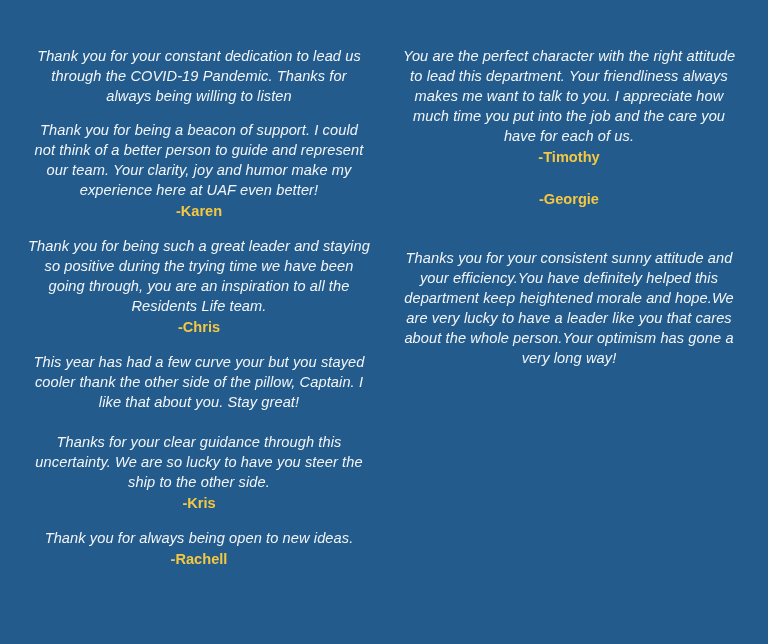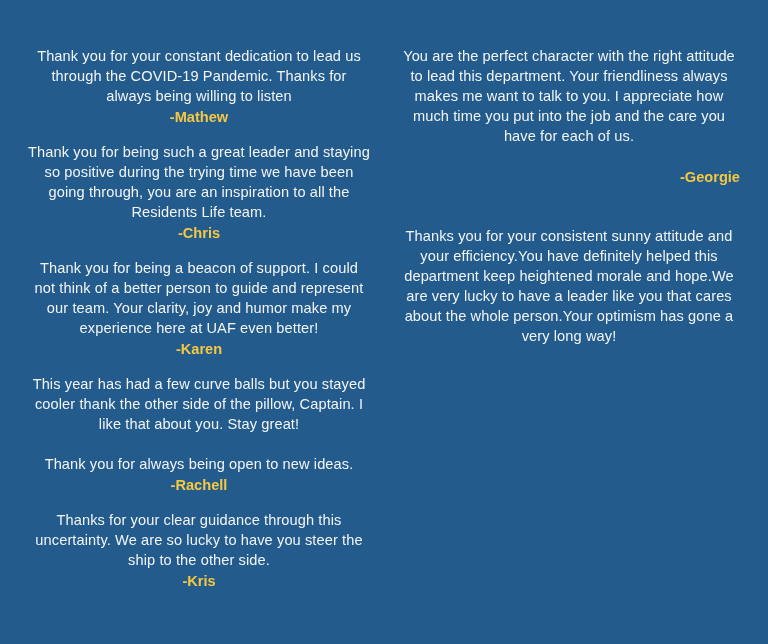--- a/index.html
+++ b/index.html
@@ -27,86 +27,86 @@
     width: 50%;
     box-sizing: border-box;
     display: flex;
     flex-direction: column;
   }
   .column.left {
     padding-right: 14px;
   }
   .column.right {
     padding-left: 14px;
-    align-items: flex-end;
   }
   .note {
     text-align: center;
     margin-bottom: 14px;
   }
   .note-text {
     color: #f2f5f7;
     font-size: 14.6px;
     line-height: 20px;
     letter-spacing: 0.1px;
+    font-style: italic;
   }
   .note-author {
     color: #f5c842;
     font-size: 14.6px;
     line-height: 21px;
     font-weight: bold;
     margin-top: 1px;
   }
   .spacer-sm { height: 6px; }
   .spacer-md { height: 12px; }
 </style>
 </head>
 <body>
 
 <div class="board">
 
   <div class="column left">
 
     <div class="note">
       <div class="note-text">Thank you for your constant dedication to lead us through the COVID-19 Pandemic. Thanks for always being willing to listen</div>
-      <div class="note-author">-Mathew</div>
+    </div>
+
+    <div class="note">
+      <div class="note-text">Thank you for being a beacon of support. I could not think of a better person to guide and represent our team. Your clarity, joy and humor make my experience here at UAF even better!</div>
+      <div class="note-author">-Karen</div>
     </div>
 
     <div class="note">
       <div class="note-text">Thank you for being such a great leader and staying so positive during the trying time we have been going through, you are an inspiration to all the Residents Life team.</div>
       <div class="note-author">-Chris</div>
     </div>
 
     <div class="note">
-      <div class="note-text">Thank you for being a beacon of support. I could not think of a better person to guide and represent our team. Your clarity, joy and humor make my experience here at UAF even better!</div>
-      <div class="note-author">-Karen</div>
-    </div>
-
-    <div class="note">
-      <div class="note-text">This year has had a few curve balls but you stayed cooler thank the other side of the pillow, Captain. I like that about you. Stay great!</div>
+      <div class="note-text">This year has had a few curve your but you stayed cooler thank the other side of the pillow, Captain. I like that about you. Stay great!</div>
     </div>
 
     <div class="spacer-sm"></div>
 
     <div class="note">
-      <div class="note-text">Thank you for always being open to new ideas.</div>
-      <div class="note-author">-Rachell</div>
+      <div class="note-text">Thanks for your clear guidance through this uncertainty. We are so lucky to have you steer the ship to the other side.</div>
+      <div class="note-author">-Kris</div>
     </div>
 
     <div class="note">
-      <div class="note-text">Thanks for your clear guidance through this uncertainty. We are so lucky to have you steer the ship to the other side.</div>
-      <div class="note-author">-Kris</div>
+      <div class="note-text">Thank you for always being open to new ideas.</div>
+      <div class="note-author">-Rachell</div>
     </div>
 
   </div>
 
   <div class="column right">
 
     <div class="note">
       <div class="note-text">You are the perfect character with the right attitude to lead this department. Your friendliness always makes me want to talk to you. I appreciate how much time you put into the job and the care you have for each of us.</div>
+      <div class="note-author">-Timothy</div>
     </div>
 
     <div class="spacer-sm"></div>
 
     <div class="note">
       <div class="note-author">-Georgie</div>
     </div>
 
     <div class="spacer-md"></div>
 

